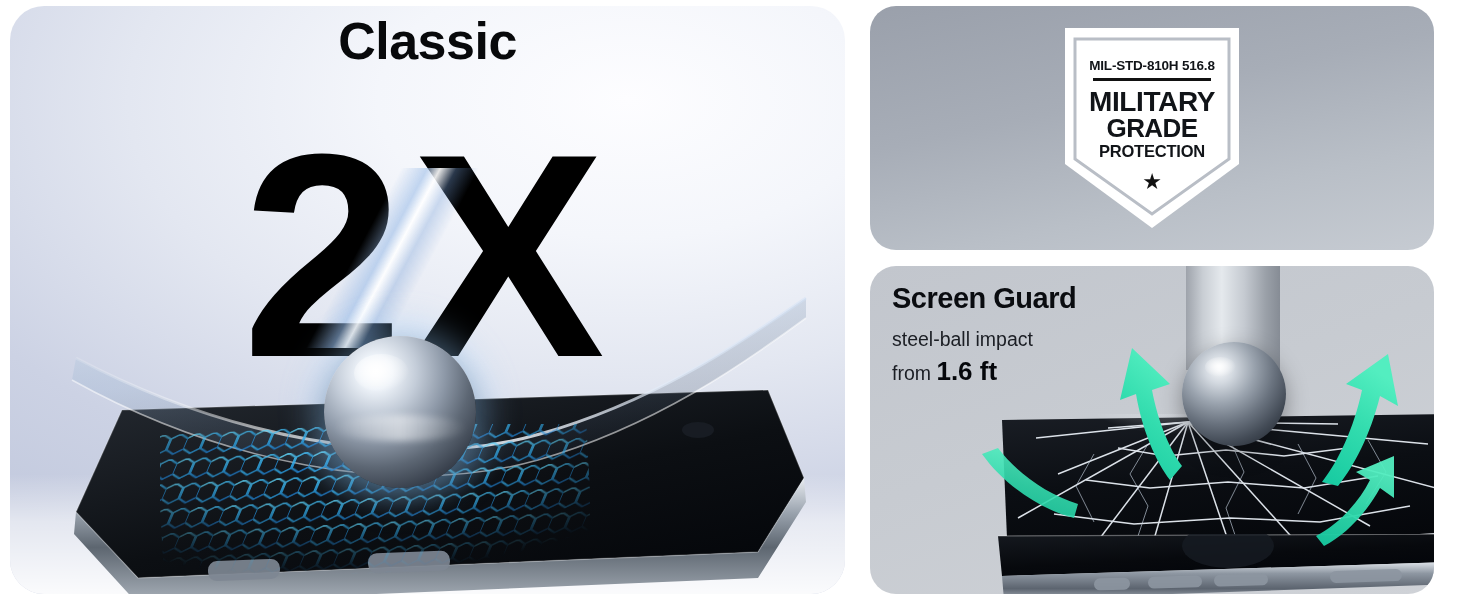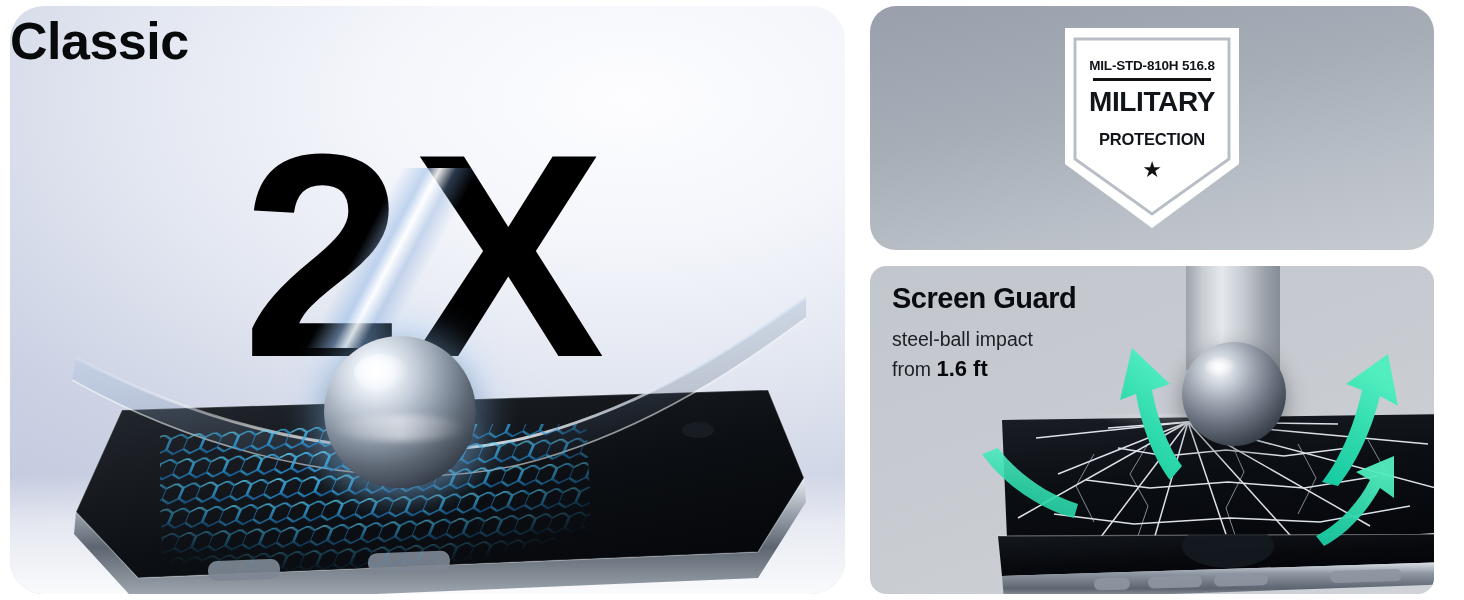--- a/index.html
+++ b/index.html
@@ -11,21 +11,21 @@
   }
   .stage{position:relative;width:1464px;height:600px;background:#ffffff;}
 
   
   .panel-main{
     position:absolute;left:10px;top:6px;width:835px;height:588px;
     border-radius:34px;overflow:hidden;
     background:
       radial-gradient(115% 90% at 74% 16%, #fdfdff 0%, #f4f6fb 26%, #e3e7f1 52%, #ccd2e4 80%, #c3cade 100%);
   }
-  .hero-text{position:absolute;left:0;right:0;top:8px;z-index:9;}
+  .hero-text{position:absolute;left:0;right:0;top:8px;text-align:center;z-index:9;}
   .hero-title{
     font-size:52px;font-weight:700;color:#08090b;letter-spacing:-0.5px;
     line-height:1.06;margin:0;
     font-family:"Liberation Sans","DejaVu Sans",sans-serif;
   }
   .hero-sub{
     margin:10px 0 0 0;font-size:26px;color:#2c2f36;font-weight:400;
     line-height:1.15;white-space:nowrap;
   }
   .hero-sub .xb{font-weight:800;color:#05060a;letter-spacing:-0.5px;}
@@ -101,35 +101,35 @@
   .shield{position:absolute;left:50%;top:18px;transform:translateX(-50%);width:186px;height:208px;}
   .shield svg{display:block;width:100%;height:100%;}
   .shield-txt{
     position:absolute;left:0;right:0;top:34px;text-align:center;color:#111418;
     font-family:"Liberation Sans","DejaVu Sans",sans-serif;
   }
   .std{font-size:13.5px;font-weight:600;letter-spacing:-0.2px;}
   .rule{width:118px;height:2.5px;background:#111;margin:5px auto 7px auto;}
   .mil{font-size:28px;font-weight:700;letter-spacing:-0.4px;line-height:1.02;}
   .grade{font-size:26px;font-weight:800;letter-spacing:-0.6px;line-height:1.02;margin-top:-1px;}
-  .prot{font-size:16.5px;font-weight:800;letter-spacing:-0.2px;line-height:1.05;margin-top:15px;}
+  .prot{font-size:16.5px;font-weight:800;letter-spacing:-0.2px;line-height:1.05;margin-top:1px;}
   .star{font-size:22px;color:#111;line-height:1;margin-top:11px;}
 
   
   .panel-guard{
     position:absolute;left:870px;top:266px;width:564px;height:328px;
-    border-radius:16px;overflow:hidden;
+    border-radius:26px;overflow:hidden;
     background:linear-gradient(160deg,#c2c6cd 0%,#c7cbd1 45%,#cfd2d7 100%);
   }
   .guard-txt{position:absolute;left:22px;top:16px;width:300px;z-index:8;}
   .guard-title{
     font-size:29px;font-weight:700;color:#0a0c10;margin:0 0 10px 0;letter-spacing:-0.5px;
   }
   .guard-line{font-size:19.5px;color:#1b1e24;line-height:1.45;font-weight:400;}
-  .guard-line .bold{font-weight:800;font-size:22px;color:#05070b;}
+  .guard-line .bold{font-weight:800;font-size:26px;color:#05070b;}
 
   
   .tube{
     position:absolute;left:316px;top:0;width:94px;height:104px;z-index:5;
     background:linear-gradient(90deg,#9ea3ab 0%,#c9ced4 18%,#e5e9ed 38%,#c5cad1 62%,#9aa0a8 85%,#868c95 100%);
   }
   .ball-guard{
     position:absolute;left:312px;top:76px;width:104px;height:104px;z-index:6;
     border-radius:50%;
     background:
@@ -258,20 +258,21 @@
   <div class="panel-badge">
     <div class="shield">
       <svg viewBox="0 0 186 208">
         <path d="M6 4 H180 V140 L93 204 L6 140 Z" fill="#ffffff"></path>
         <path d="M16 15 H170 V135 L93 190 L16 135 Z" fill="none" stroke="#b9bec6" stroke-width="3"></path>
       </svg>
       <div class="shield-txt">
         <div class="std">MIL-STD-810H 516.8</div>
         <div class="rule"></div>
         <div class="mil">MILITARY</div>
+        <div class="grade">GRADE</div>
         <div class="prot">PROTECTION</div>
         <div class="star">★</div>
       </div>
     </div>
   </div>
 
   <div class="panel-guard">
 
     <div class="guard-txt">
       <div class="guard-title">Screen Guard</div>

